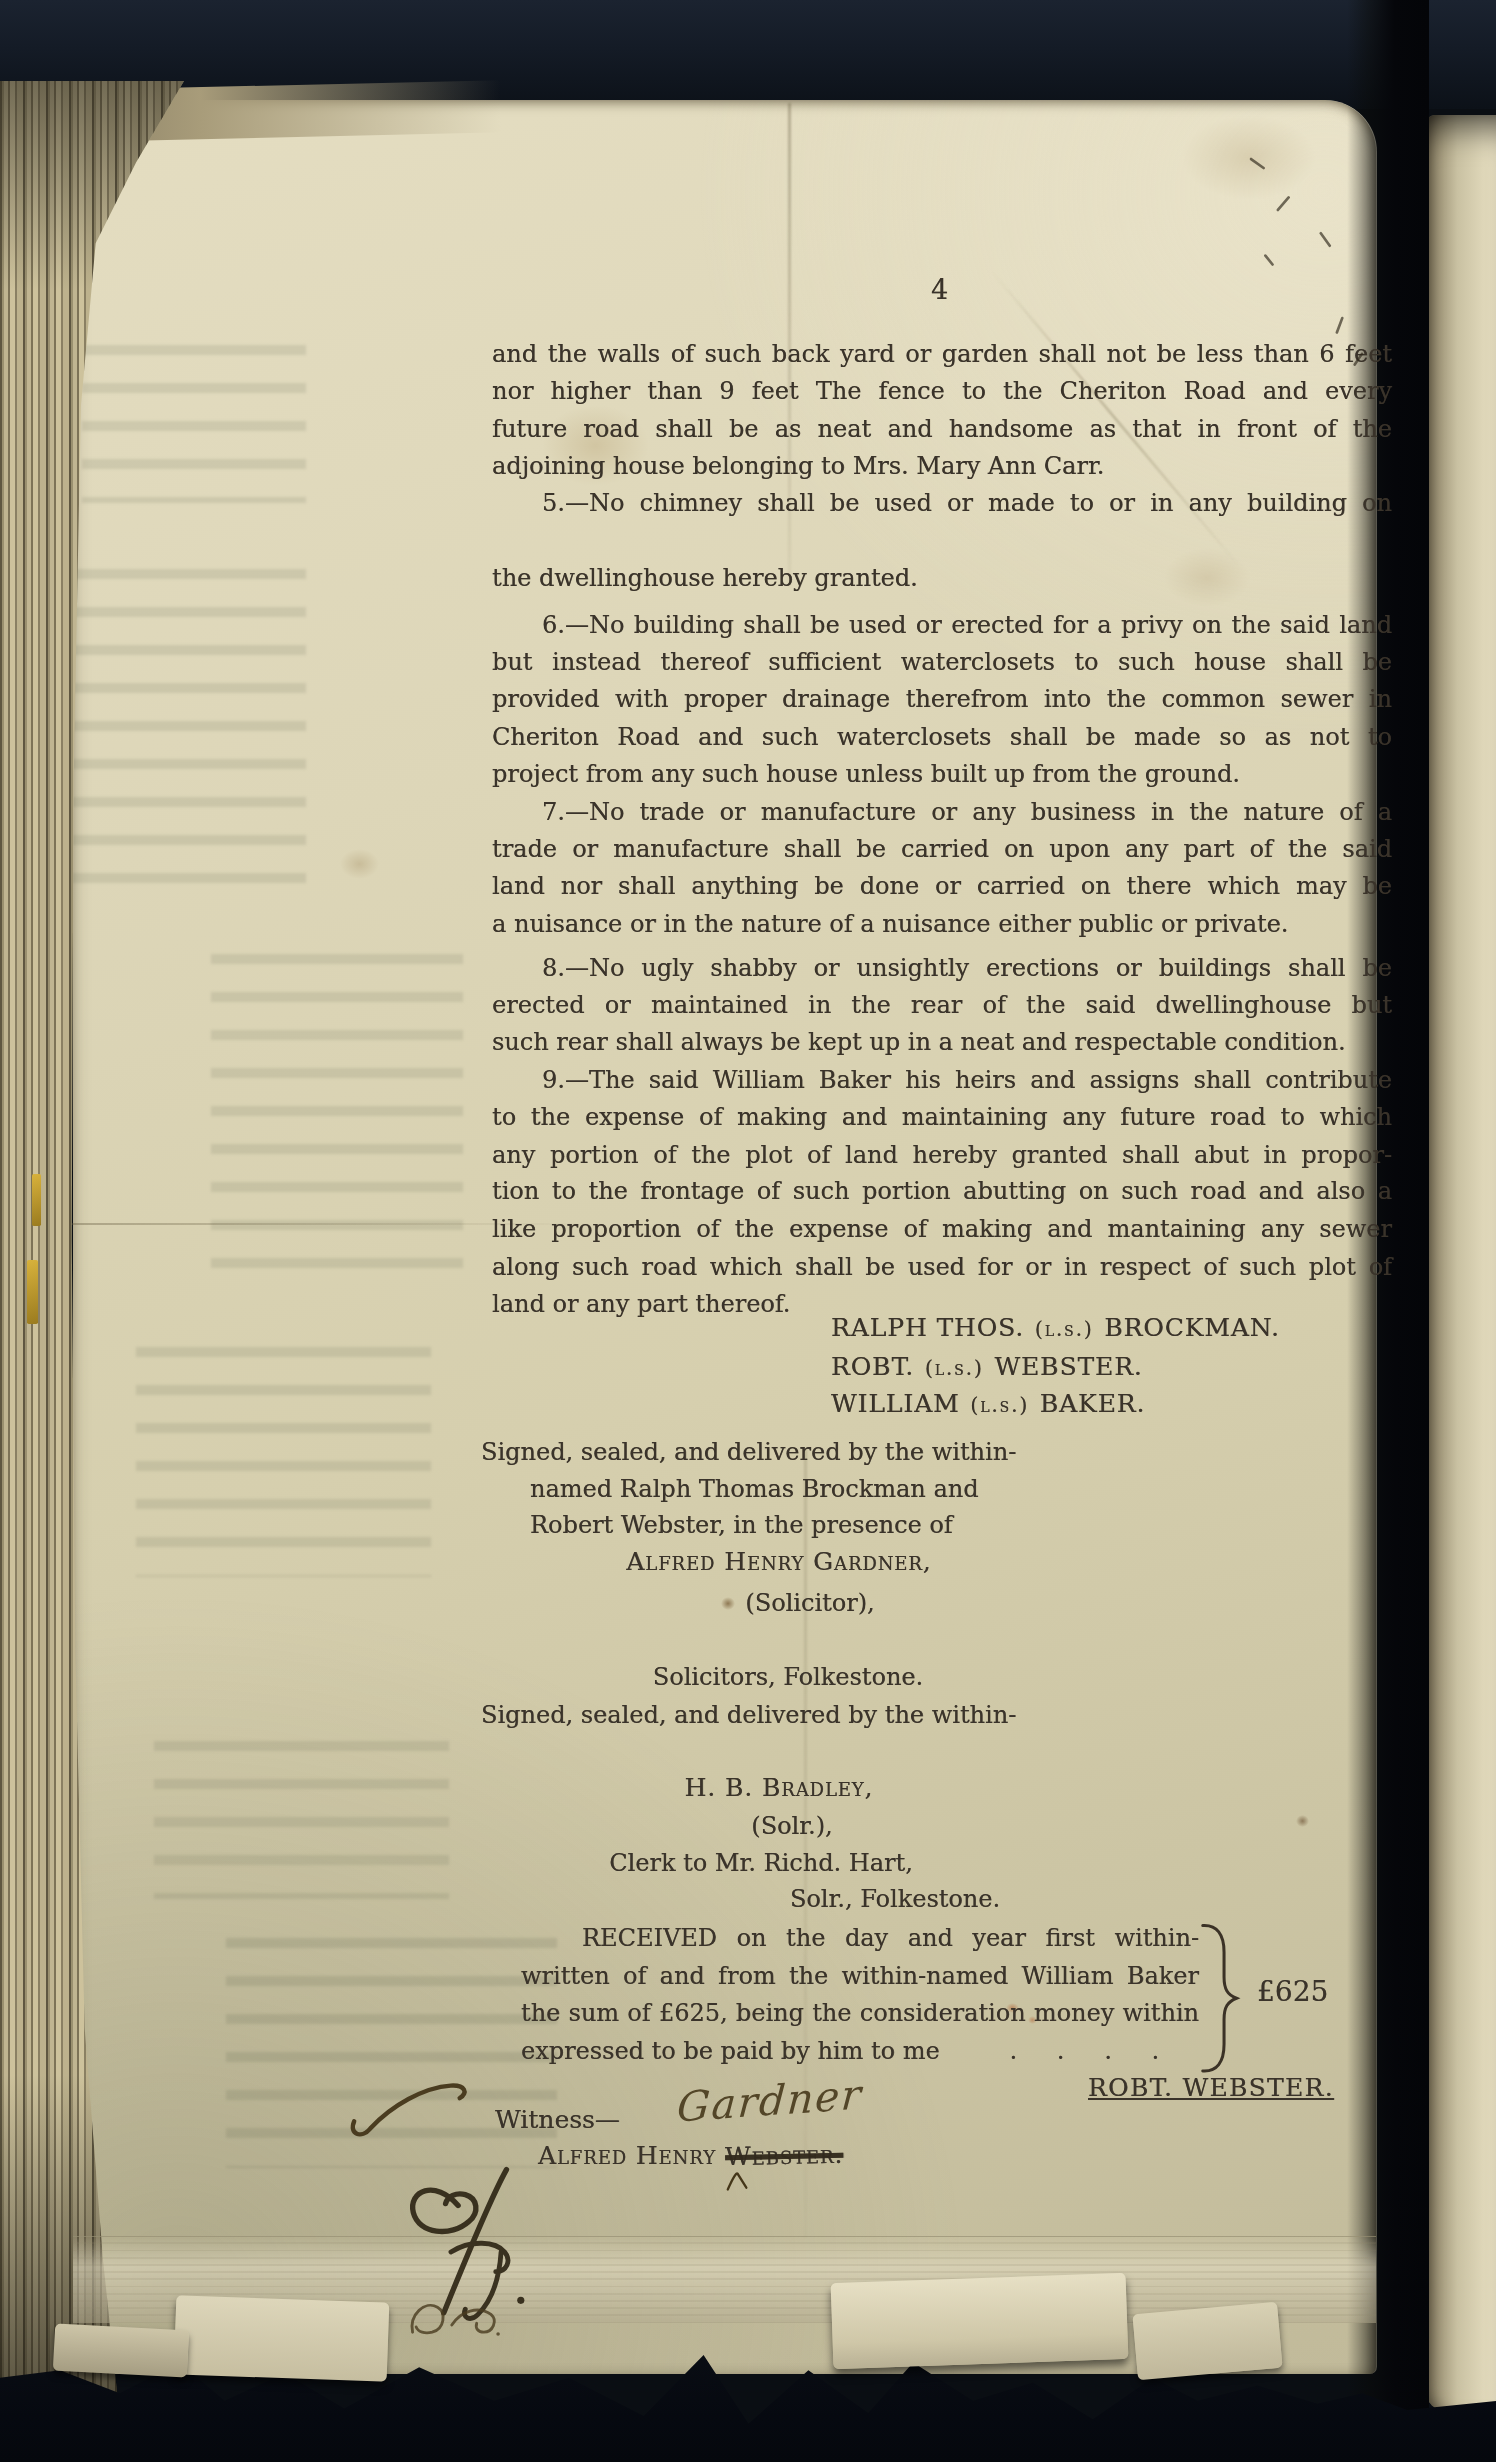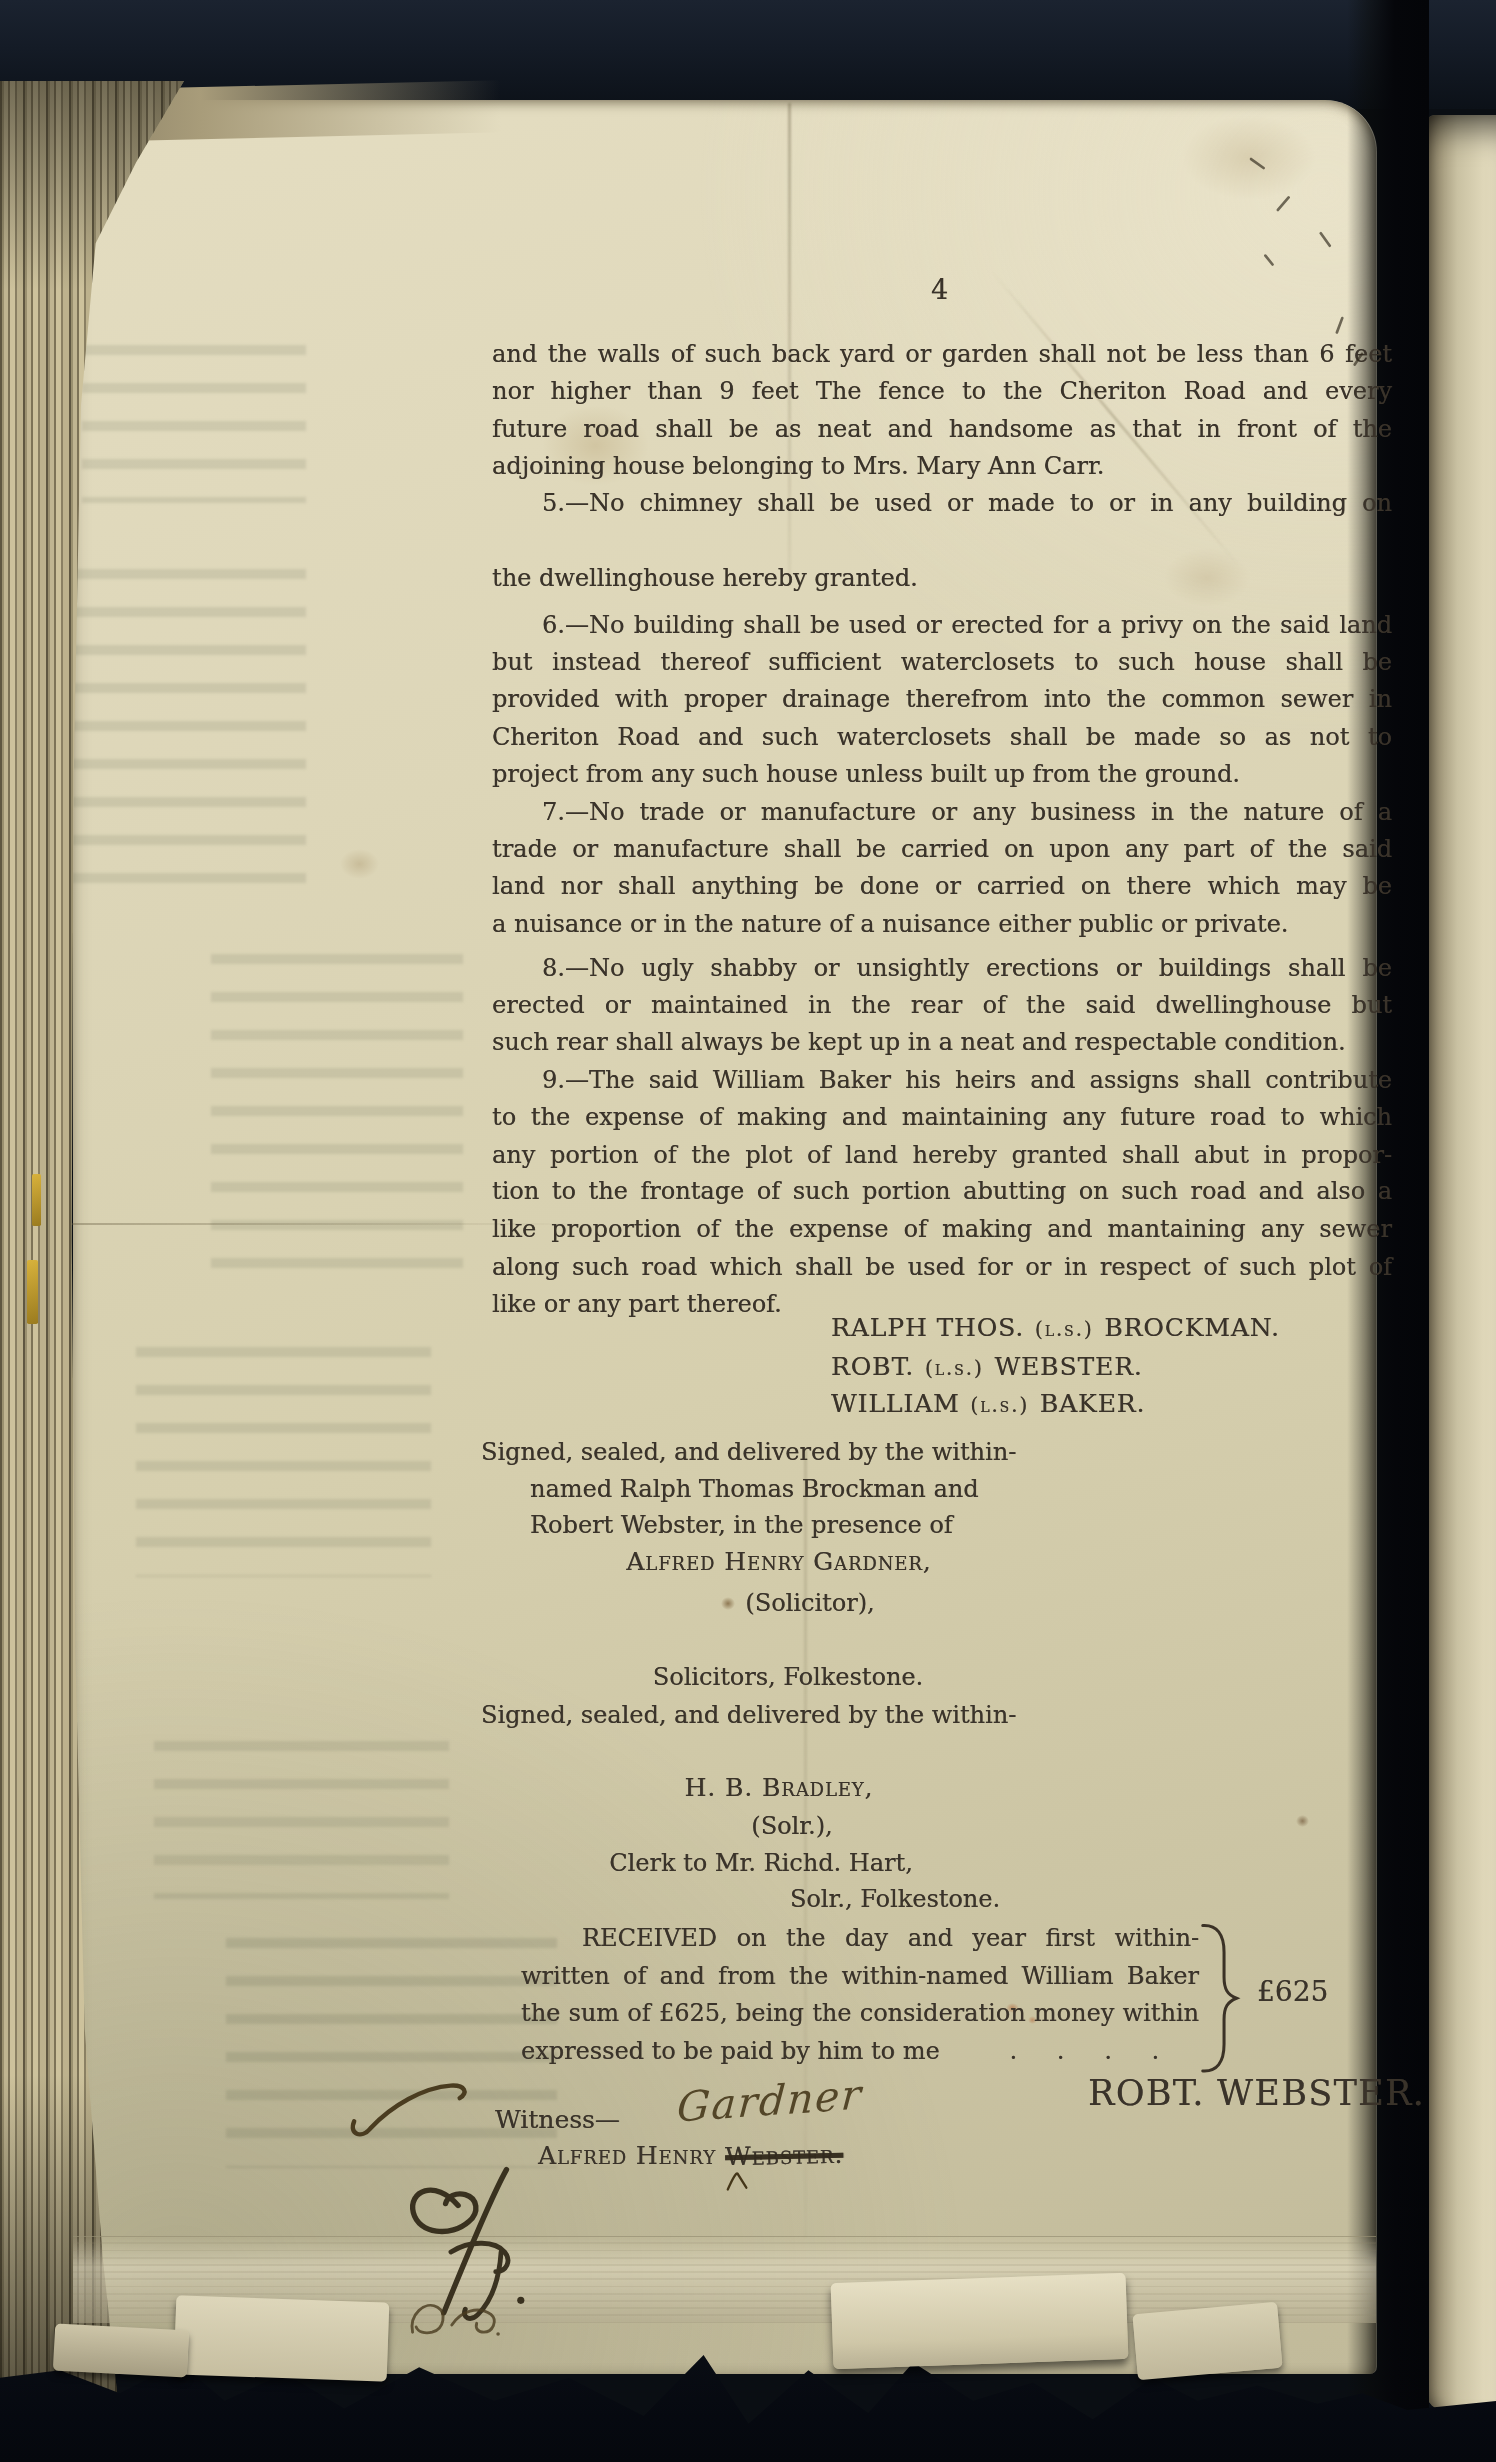--- a/index.html
+++ b/index.html
@@ -154,21 +154,21 @@
   <div class="abs print ln ind" style="top:950px;">8.—No ugly shabby or unsightly erections or buildings shall be</div>
   <div class="abs print ln" style="top:987px;">erected or maintained in the rear of the said dwellinghouse but</div>
   <div class="abs print ln lastln" style="top:1024px;">such rear shall always be kept up in a neat and respectable condition.</div>
 
   <div class="abs print ln ind" style="top:1062px;">9.—The said William Baker his heirs and assigns shall contribute</div>
   <div class="abs print ln" style="top:1099px;">to the expense of making and maintaining any future road to which</div>
   <div class="abs print ln" style="top:1137px;">any portion of the plot of land hereby granted shall abut in propor-</div>
   <div class="abs print ln" style="top:1173px;">tion to the frontage of such portion abutting on such road and also a</div>
   <div class="abs print ln" style="top:1211px;">like proportion of the expense of making and mantaining any sewer</div>
   <div class="abs print ln" style="top:1249px;">along such road which shall be used for or in respect of such plot of</div>
-  <div class="abs print ln lastln" style="top:1286px;">like or any part thereof.</div>
+  <div class="abs print ln lastln" style="top:1286px;">land or any part thereof.</div>
 
   <div class="abs print sigline" style="top:1313px;"><span>RALPH THOS.</span><span class="seal">(l.s.)</span><span>BROCKMAN.</span></div>
   <div class="abs print sigline" style="top:1352px;"><span>ROBT.</span><span class="seal">(l.s.)</span><span>WEBSTER.</span></div>
   <div class="abs print sigline" style="top:1389px;"><span>WILLIAM</span><span class="seal">(l.s.)</span><span>BAKER.</span></div>
 
   <div class="abs print att" style="left:481px;top:1434px;">Signed, sealed, and delivered by the within-</div>
   <div class="abs print att" style="left:530px;top:1471px;">named Ralph Thomas Brockman and</div>
   <div class="abs print att" style="left:530px;top:1507px;">Robert Webster, in the presence of</div>
   <div class="abs print att attc scaps" style="left:573px;top:1543px;width:412px;">Alfred Henry Gardner,</div>
   <div class="abs print att attc" style="left:680px;top:1585px;width:260px;">(Solicitor),</div>
@@ -190,21 +190,21 @@
       <span>.</span>
       <span>.</span>
       <span>.</span>
     </span>
   </div>
 
   <svg class="hwsvg" style="left:1201px;top:1921px;" width="39" height="158" viewBox="0 0 44 176">
     <path d="M2,4 C18,3 26,14 26,34 L26,62 C26,76 30,82 40,86 C30,90 26,96 26,110 L26,138 C26,158 18,169 2,168" stroke="#3b3226" stroke-width="3.4" fill="none" stroke-linecap="round"></path>
   </svg>
   <div class="abs print" style="left:1257px;top:1975px;font-size:28px;">£625</div>
-  <div class="abs print" style="left:1088px;top:2073px;font-size:35px;letter-spacing:1.3px;white-space:nowrap;">ROBT. WEBSTER.</div>
+  <div class="abs print" style="left:1088px;top:2073px;font-size:25px;letter-spacing:1.3px;white-space:nowrap;text-decoration:underline;">ROBT. WEBSTER.</div>
 
   <div class="abs print" style="left:495px;top:2105px;font-size:25px;">Witness—</div>
   <div class="abs hw gardner" style="left:677px;top:2077px;">Gardner</div>
   <div class="abs print scaps" style="left:538px;top:2141px;white-space:nowrap;"><span>Alfred Henry </span><span class="strike">Webster.</span></div>
   <svg class="hwsvg" style="left:725px;top:2170px;" width="25" height="23" viewBox="0 0 28 26">
     <path d="M3,22 Q12,2 14,4 L24,20" stroke="#443619" stroke-width="2.6" fill="none" stroke-linecap="round"></path>
   </svg>
 
   <svg class="hwsvg" style="left:347px;top:2073px;" width="127" height="70" viewBox="0 0 142 78">
     <path d="M8,54 C2,68 16,74 26,62 C50,36 86,16 116,14 C132,13 136,22 126,28" stroke="#4a3c20" stroke-width="5" fill="none" stroke-linecap="round"></path>

